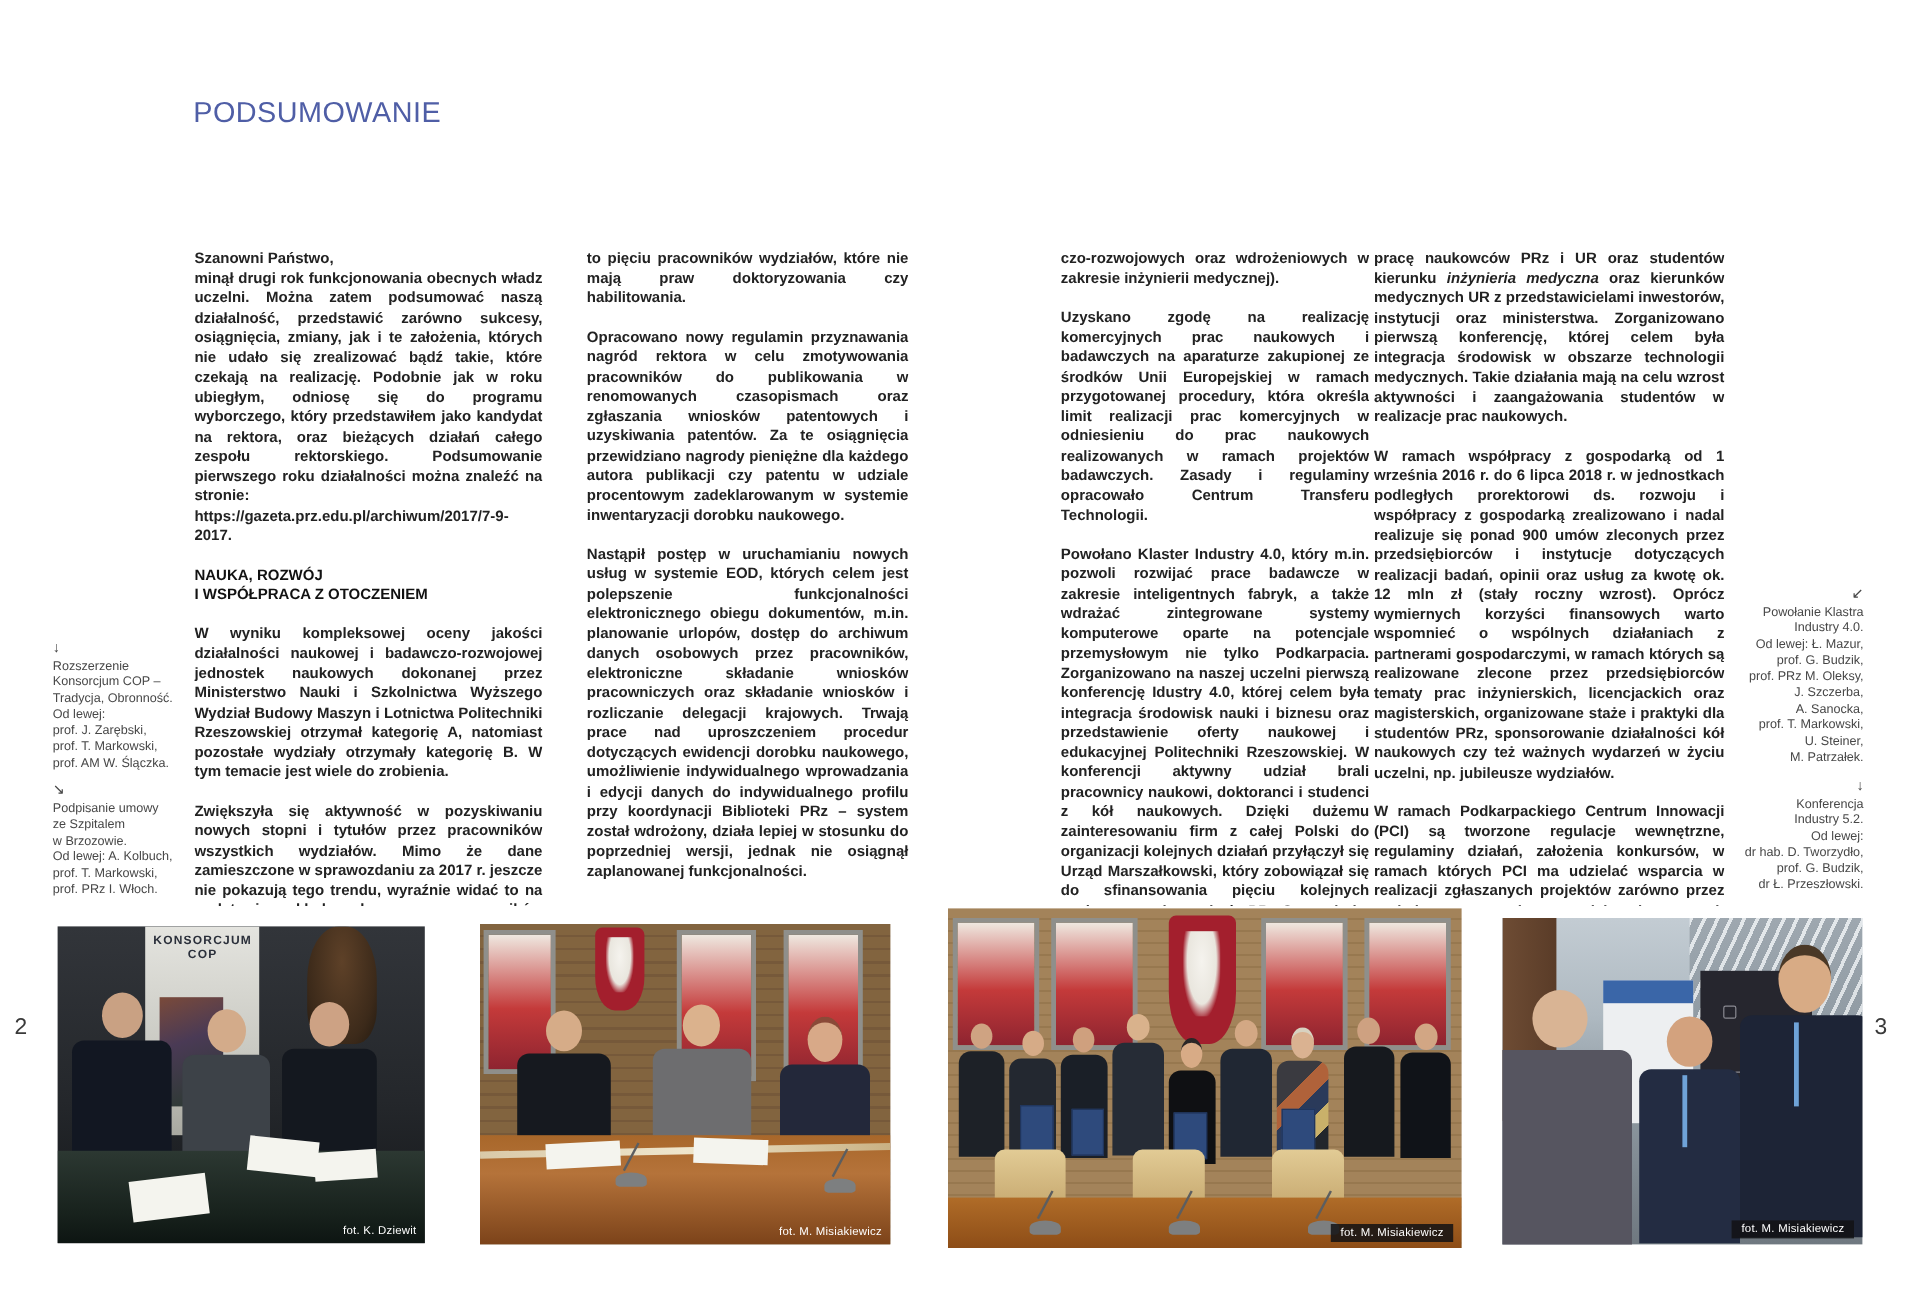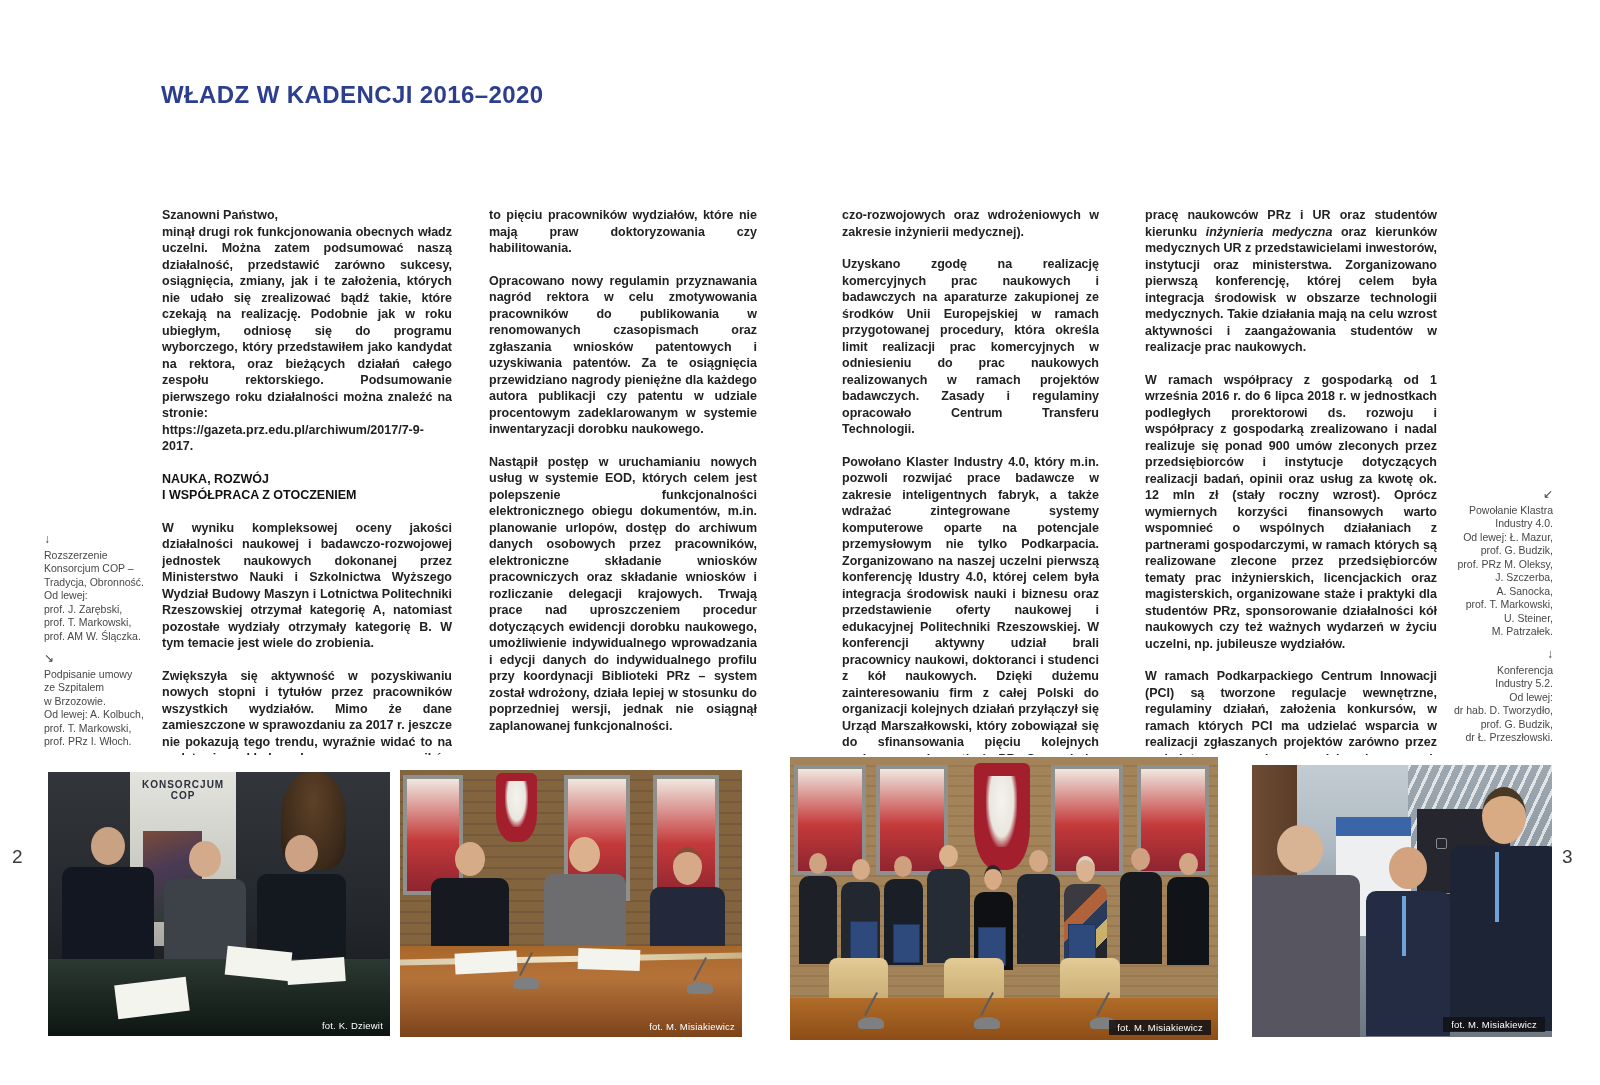--- a/index.html
+++ b/index.html
@@ -16,21 +16,21 @@
   .title-block { position:absolute; left:161px; top:78px; line-height:33px; letter-spacing:0.4px; }
   .title-kicker { font-size:24px; font-weight:500; color:#4f5ea6; }
   .title-main   { font-size:24px; font-weight:600; color:#2c3e8e; }
   .title-years  { font-weight:800; }
 
   
   .col { position:absolute; top:207px; height:548px; overflow:hidden;
          font-size:12.5px; line-height:16.5px; color:#222; text-align:justify; }
   .col-1 { left:162px;  width:290px; }
   .col-2 { left:489px;  width:268px; }
-  .col-3 { left:842px;  width:257px; }
+  .col-3 { left:884px;  width:257px; }
   .col-4 { left:1145px; width:292px; }
   .col p { margin:0 0 16px 0;font-weight:bold; }
   .col p.tight { margin:0; }
   .col h3 { font-size:12.5px; line-height:16.5px; margin:16px 0; color:#111;
             white-space:pre-line; text-align:left; }
   .italic { font-style:italic; }
 
   
   .caption { position:absolute; font-size:10.5px; line-height:13.5px; color:#474747; }
   .caption .arrow { font-size:12px; display:block; margin-bottom:2px; }
@@ -38,21 +38,21 @@
   .cap-left  { left:44px; width:110px; text-align:left; }
   .cap-right { left:1408px; width:145px; text-align:right; }
   .cap-l1 { top:533px; } .cap-l2 { top:652px; }
   .cap-r1 { top:488px; } .cap-r2 { top:648px; }
 
   
   .photo { position:absolute; overflow:hidden; }
   .photo .credit { position:absolute; right:7px; bottom:5px; font-size:9.5px; color:#fff; letter-spacing:0.2px; }
   .credit.chip { background:rgba(18,18,20,0.85); padding:2px 8px; }
 
-  .photo-1 { left:48px; top:772px; width:342px; height:264px;
+  .photo-1 { left:48px; top:772px; width:306px; height:264px;
              background:linear-gradient(180deg,#32353a 0%,#24272b 55%,#141619 100%); }
   .p1-banner { position:absolute; left:24%; top:0; width:31%; height:66%;
                background:linear-gradient(180deg,#e4e4df 0%,#c9c9c2 60%,#a8a8a0 100%);
                text-align:center; }
   .p1-banner .banner-title { font-size:10px; font-weight:bold; color:#2a2f3a; letter-spacing:1px; padding-top:7px; }
   .p1-banner .banner-art { position:absolute; left:12%; top:34%; width:56%; height:52%;
                background:linear-gradient(160deg,#7a4a3a 0%,#4a3a55 40%,#2a3a30 100%); }
   .p1-bust { position:absolute; right:13%; top:0; width:19%; height:37%;
              background:radial-gradient(ellipse at 50% 30%,#5e4128 0%,#3c2a1a 70%,#241a10 100%);
              border-radius:45% 45% 30% 30%; }
@@ -97,21 +97,21 @@
 </style>
 </head>
 <body>
 
 <div class="spread">
 
   <div class="page-num left">2</div>
   <div class="page-num right">3</div>
 
   <header class="title-block">
-    <div class="title-main"><span>WŁADZ W KADENCJI </span><span class="title-years">2016–2020</span></div>
+    <div class="title-kicker">PODSUMOWANIE</div>
   </header>
 
   <section class="col col-1">
     <p class="tight">Szanowni Państwo,</p>
     <p>minął drugi rok funkcjonowania obecnych władz uczelni. Można zatem podsumować naszą działalność, przedstawić zarówno sukcesy, osiągnięcia, zmiany, jak i te założenia, których nie udało się zrealizować bądź takie, które czekają na realizację. Podobnie jak w roku ubiegłym, odniosę się do programu wyborczego, który przedstawiłem jako kandydat na rektora, oraz bieżących działań całego zespołu rektorskiego. Podsumowanie pierwszego roku działalności można znaleźć na stronie: https://gazeta.prz.edu.pl/archiwum/2017/7-9-2017.</p>
     <h3>NAUKA, ROZWÓJ
 I WSPÓŁPRACA Z OTOCZENIEM</h3>
     <p>W wyniku kompleksowej oceny jakości działalności naukowej i badawczo-rozwojowej jednostek naukowych dokonanej przez Ministerstwo Nauki i Szkolnictwa Wyższego Wydział Budowy Maszyn i Lotnictwa Politechniki Rzeszowskiej otrzymał kategorię A, natomiast pozostałe wydziały otrzymały kategorię B. W tym temacie jest wiele do zrobienia.</p>
     <p>Zwiększyła się aktywność w pozyskiwaniu nowych stopni i tytułów przez pracowników wszystkich wydziałów. Mimo że dane zamieszczone w sprawozdaniu za 2017 r. jeszcze nie pokazują tego trendu, wyraźnie widać to na podstawie składanych przez pracowników dokumentów oraz umów podpisywanych z innymi uczelniami w sprawie realizacji postępowań awansowych dla pracowników naszej uczelni. Dotyczy</p>
   </section>

